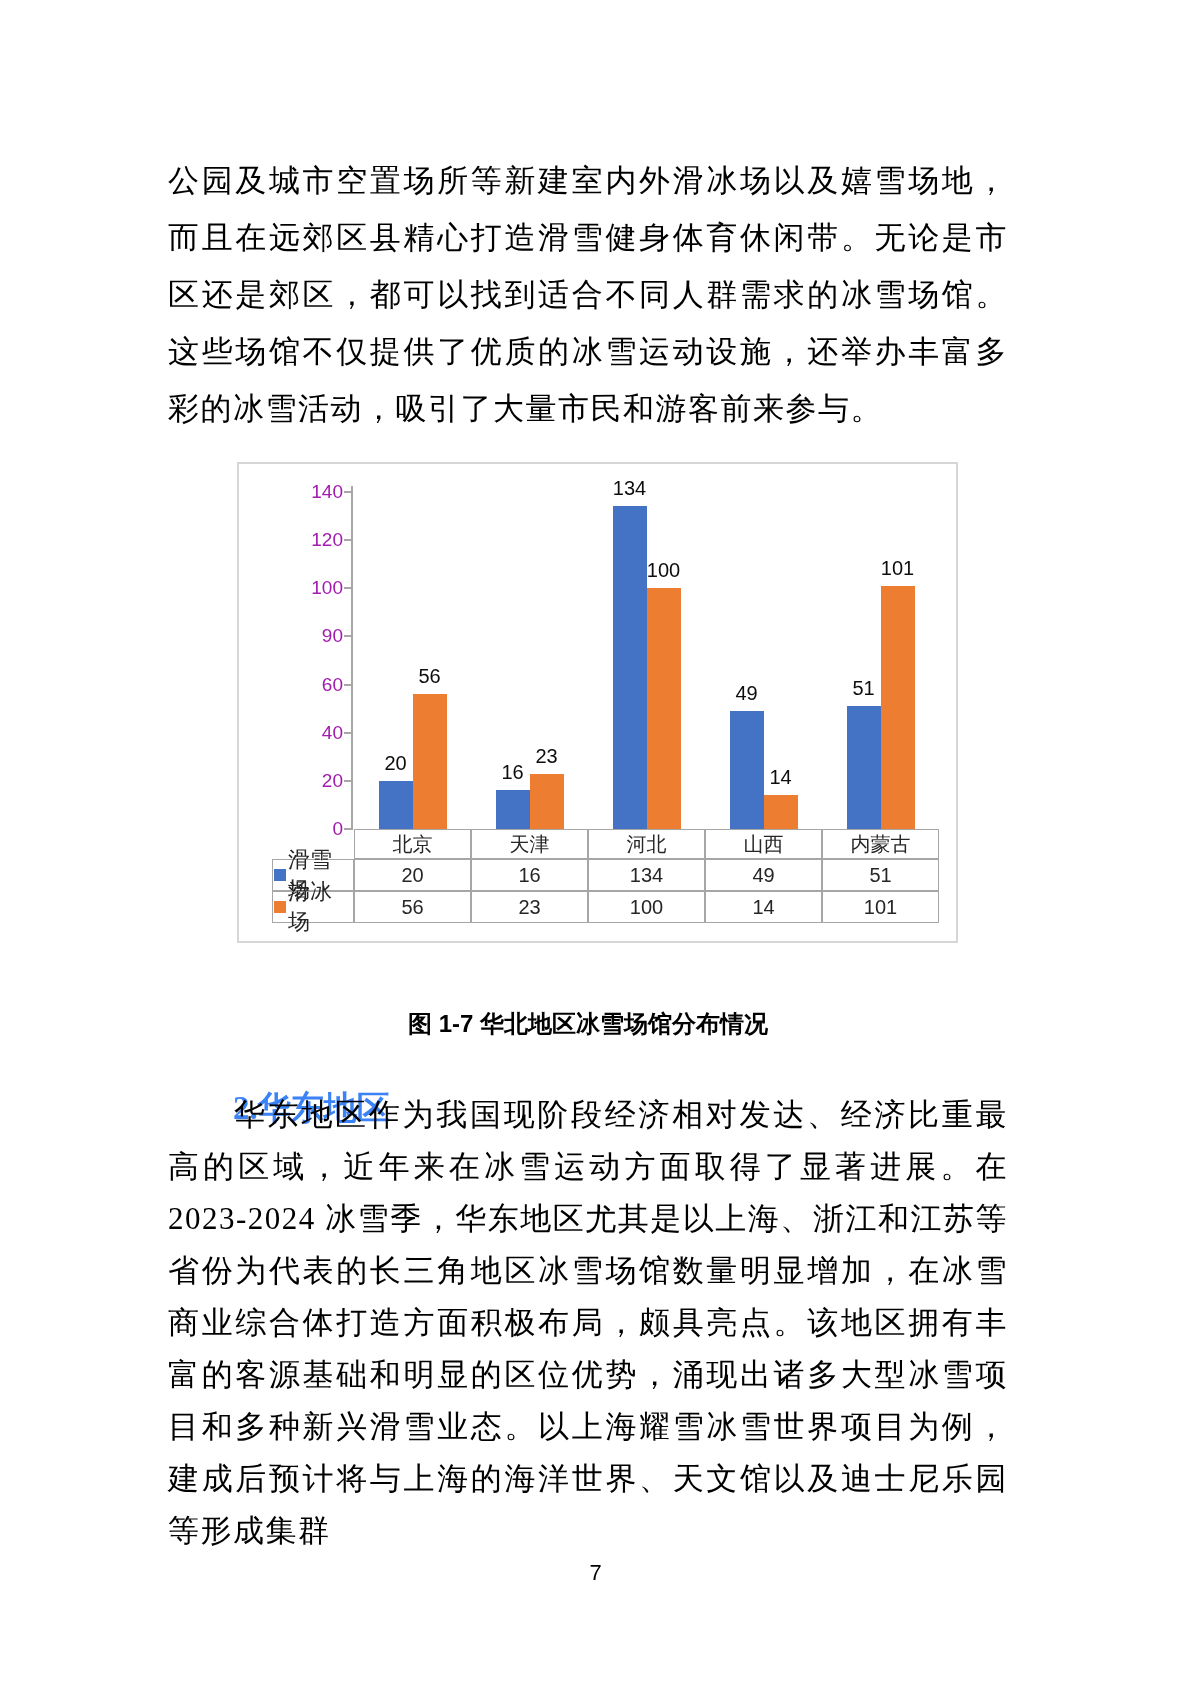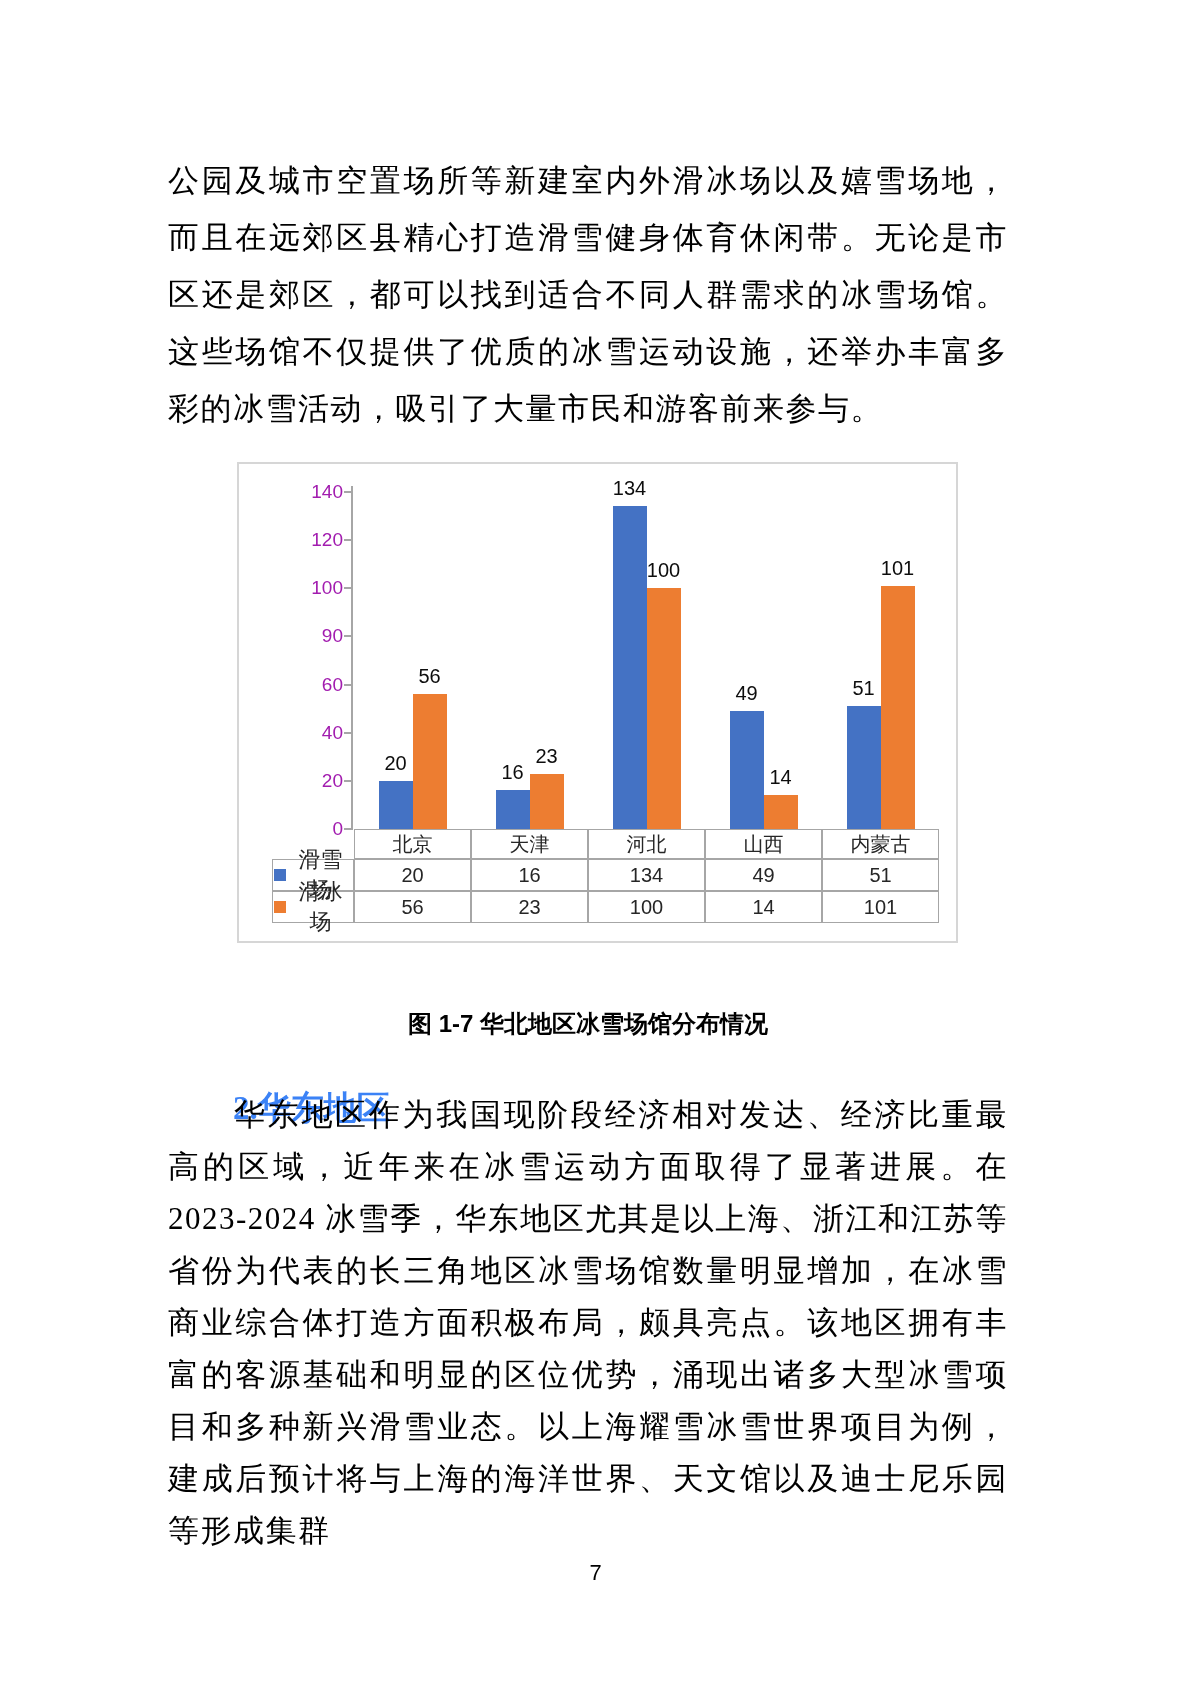--- a/index.html
+++ b/index.html
@@ -26,21 +26,20 @@
           text-align:right; font-size:19px; color:#a21caf; }
   .ytick { position:absolute; left:105px; width:9px; height:2px; background:#a6a6a6; }
   .yaxis { position:absolute; left:112px; top:22px; width:2px; height:343px; background:#a6a6a6; }
   .bar  { position:absolute; width:34px; }
   .dlab { position:absolute; width:80px; height:24px; line-height:24px; text-align:center;
           font-size:20px; color:#0d0d0d; }
   .chart-table {
     position:absolute; left:33px; top:365px;
     display:grid; grid-template-columns:82px repeat(5,117px);
     grid-template-rows:30px 32px 32px;
-    text-align:center;
   }
   .chart-table .cell {
     border:1px solid #a6a6a6; display:flex; align-items:center; justify-content:center;
     font-size:20px; color:#262626; background:transparent;
   }
   .chart-table .corner { border:none; }
   .chart-table .lc { justify-content:flex-start; padding-left:1px; font-size:22px; gap:2px; }
   .swatch { display:inline-block; width:12px; height:12px; flex:0 0 12px; }
   
   .caption {

